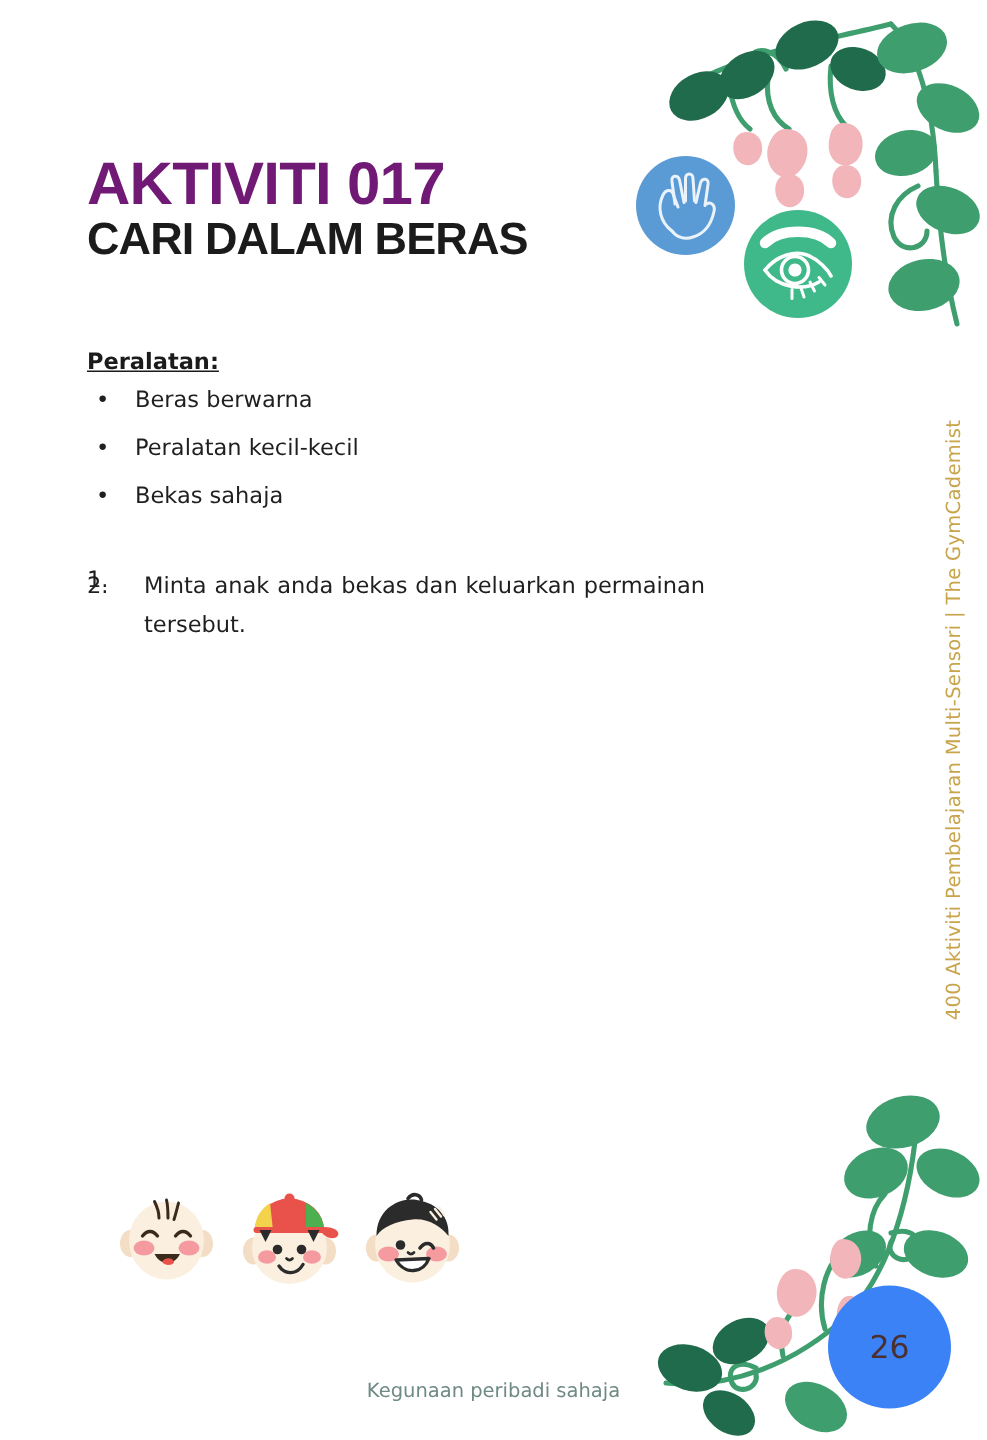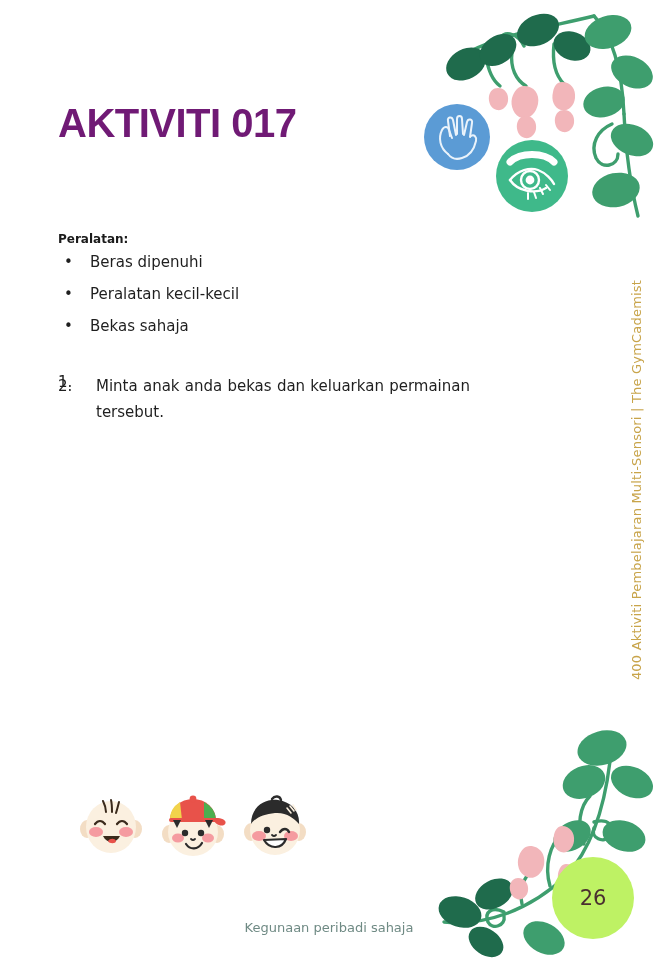--- a/index.html
+++ b/index.html
@@ -92,23 +92,24 @@
   
   .content {
     position: absolute;
     left: 58px;
     top: 232px;
     width: 412px;
   }
   .section-heading {
     font-family: "DejaVu Sans", sans-serif;
     font-weight: 700;
-    font-size: 12px;
+    font-size: 15px;
     color: #1b1b1b;
     margin: 0 0 6px 0;
+    text-decoration: underline;
   }
 
   ul.equip, ol.method {
     list-style: none;
     margin: 0;
     padding: 0;
   }
   ul.equip li {
     position: relative;
     font-size: 15px;
@@ -196,21 +197,21 @@
   }
 
   
   .page-number {
     position: absolute;
     left: 552px;
     top: 857px;
     width: 82px;
     height: 82px;
     border-radius: 50%;
-    background: #bef264;
+    background: #3b82f6;
     display: flex;
     align-items: center;
     justify-content: center;
     font-family: "DejaVu Sans", sans-serif;
     font-size: 21px;
     color: #4a3030;
   }
 </style>
 </head>
 <body>
@@ -270,30 +271,31 @@
         <path d="M14 40 C 22 52, 40 54, 50 48" stroke-width="2.4"></path>
         <circle cx="34" cy="40" r="9" stroke-width="2.4"></circle>
         <path d="M44 48 l3 6 M50 45 l4 5 M38 52 l2 6 M32 53 l0 6" stroke-width="2"></path>
       </g>
       <circle cx="34" cy="40" r="4.4" fill="#ffffff"></circle>
     </svg>
   </div>
 
   <div class="title-block">
     <h1 class="title-main">AKTIVITI 017</h1>
+    <h2 class="title-sub">CARI DALAM BERAS</h2>
   </div>
 
   <div class="content">
 
     <div class="equip-wrap">
       <div class="section-heading">Peralatan:</div>
       <ul class="equip">
         <li>
           <span class="bullet">•</span>
-          <span>Beras dipenuhi</span>
+          <span>Beras berwarna</span>
         </li>
         <li>
           <span class="bullet">•</span>
           <span>Peralatan kecil-kecil</span>
         </li>
         <li>
           <span class="bullet">•</span>
           <span>Bekas sahaja</span>
         </li>
       </ul>

